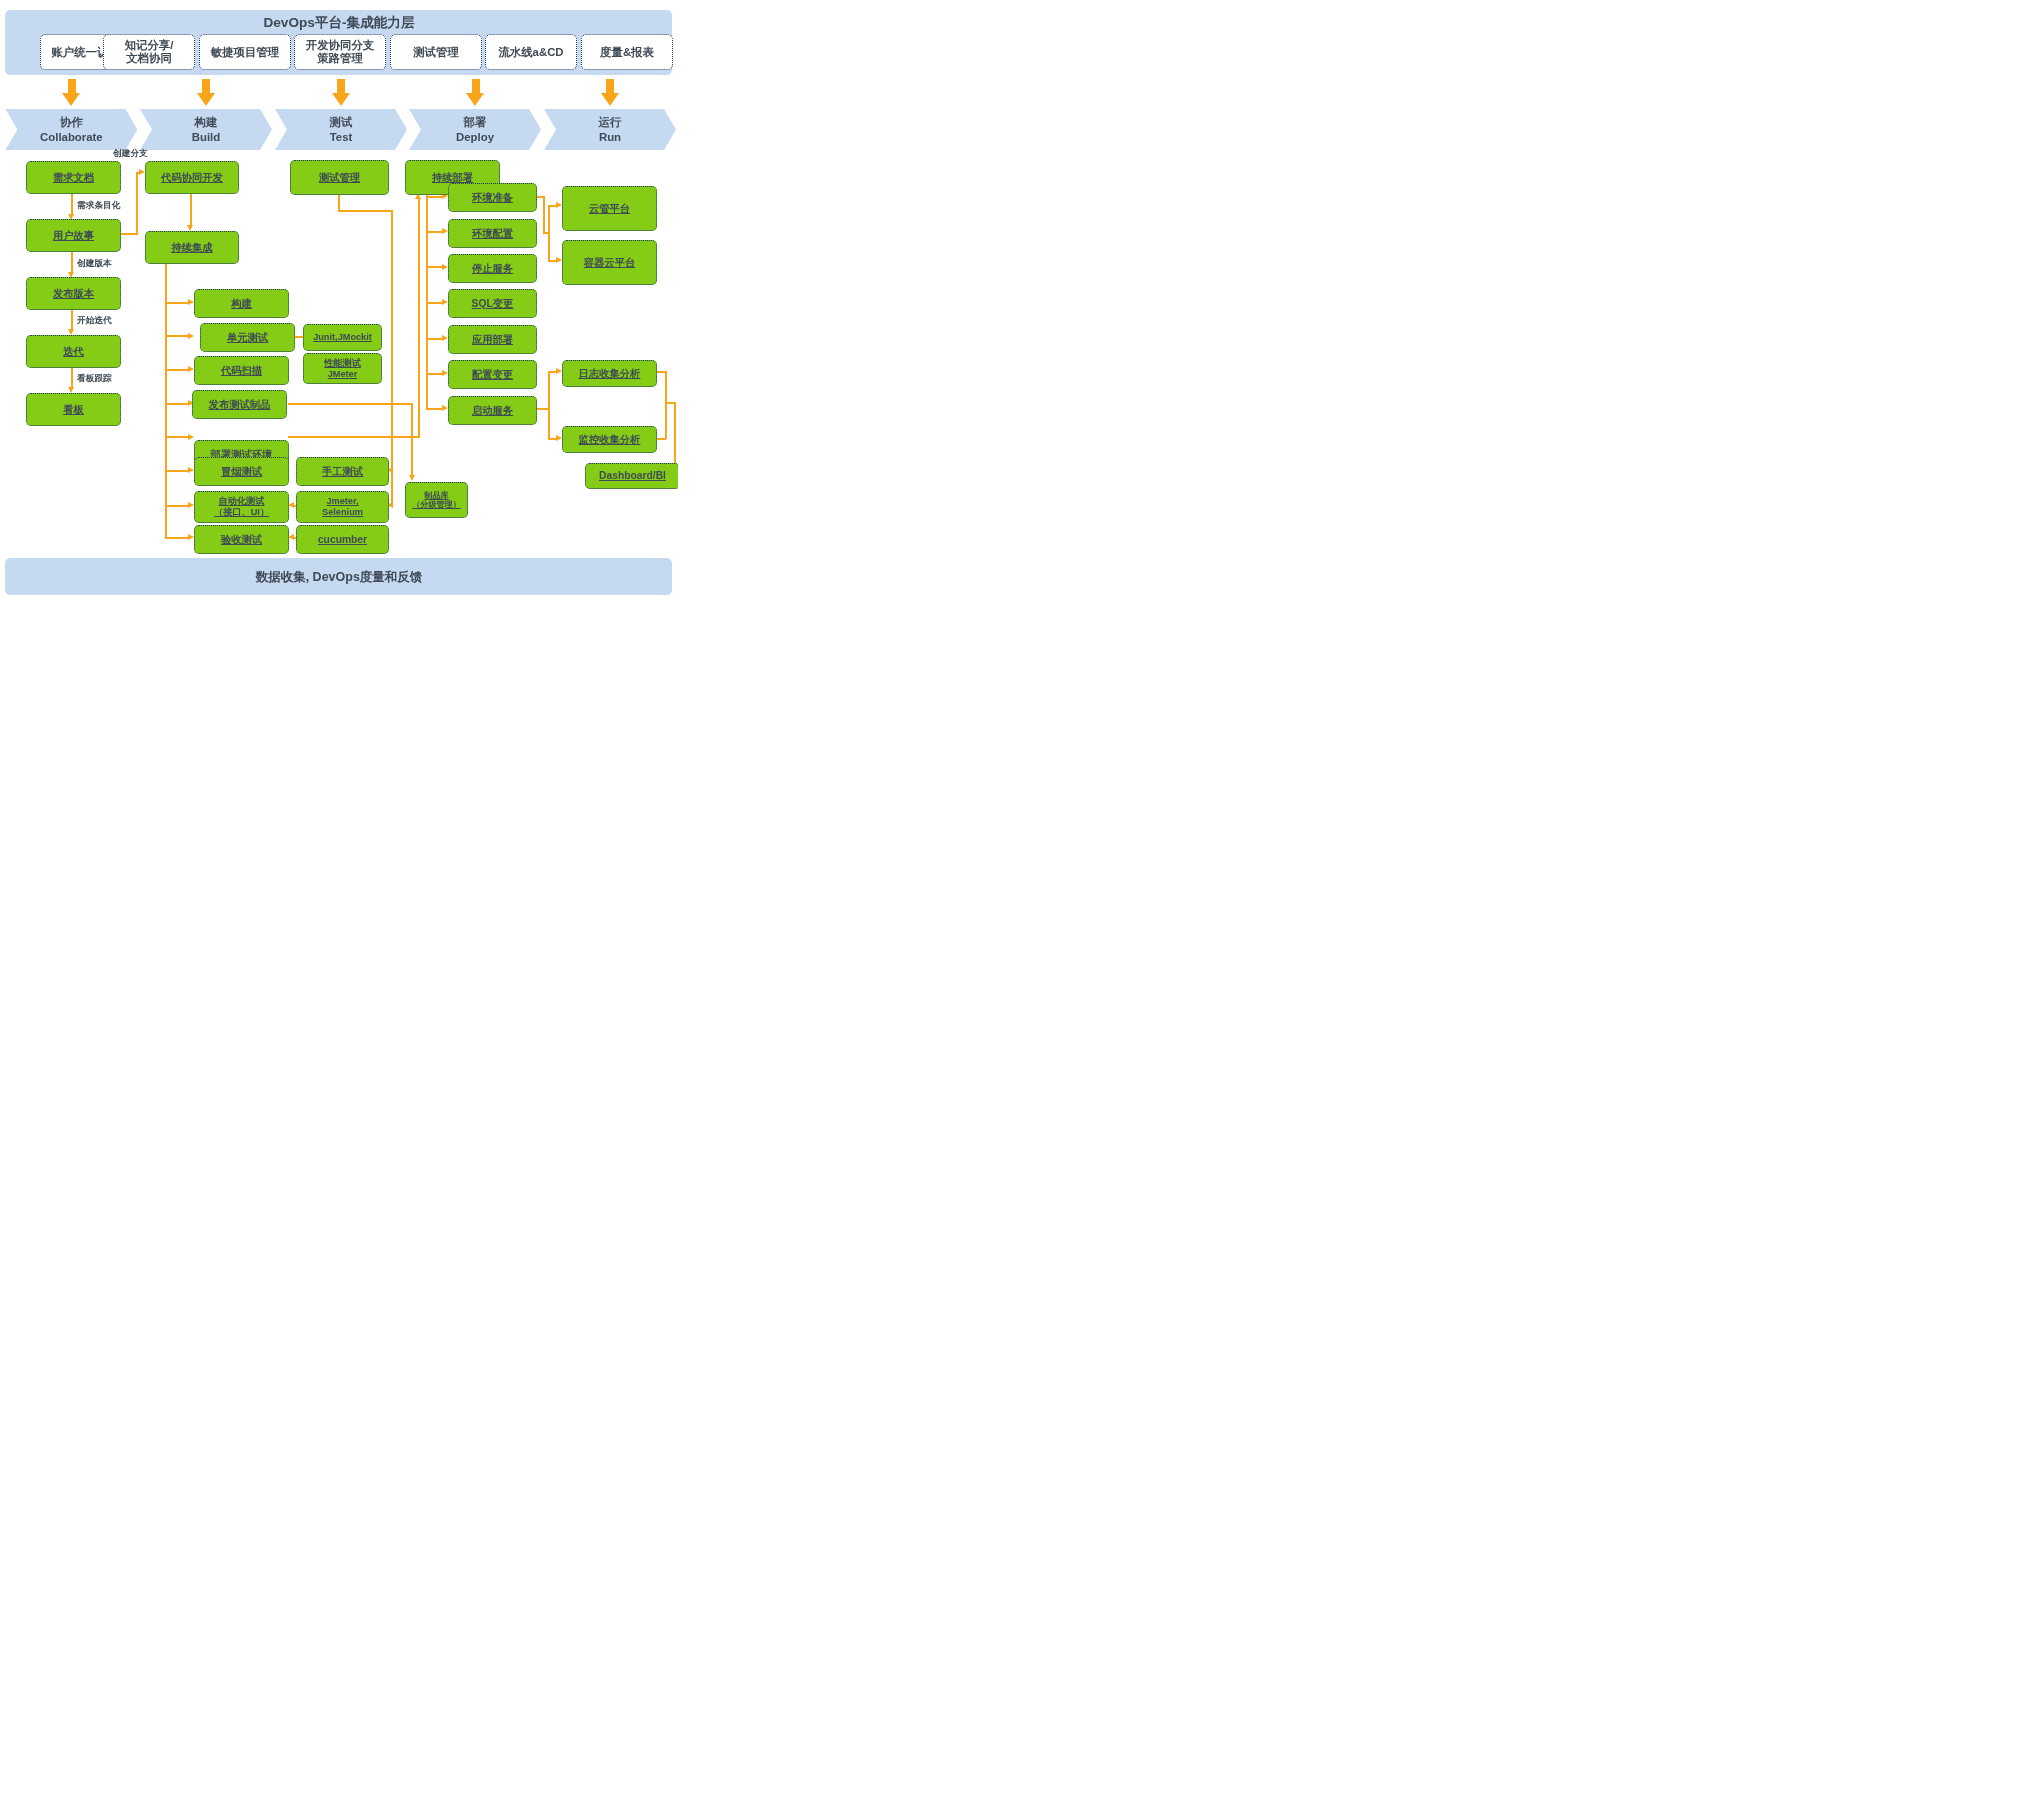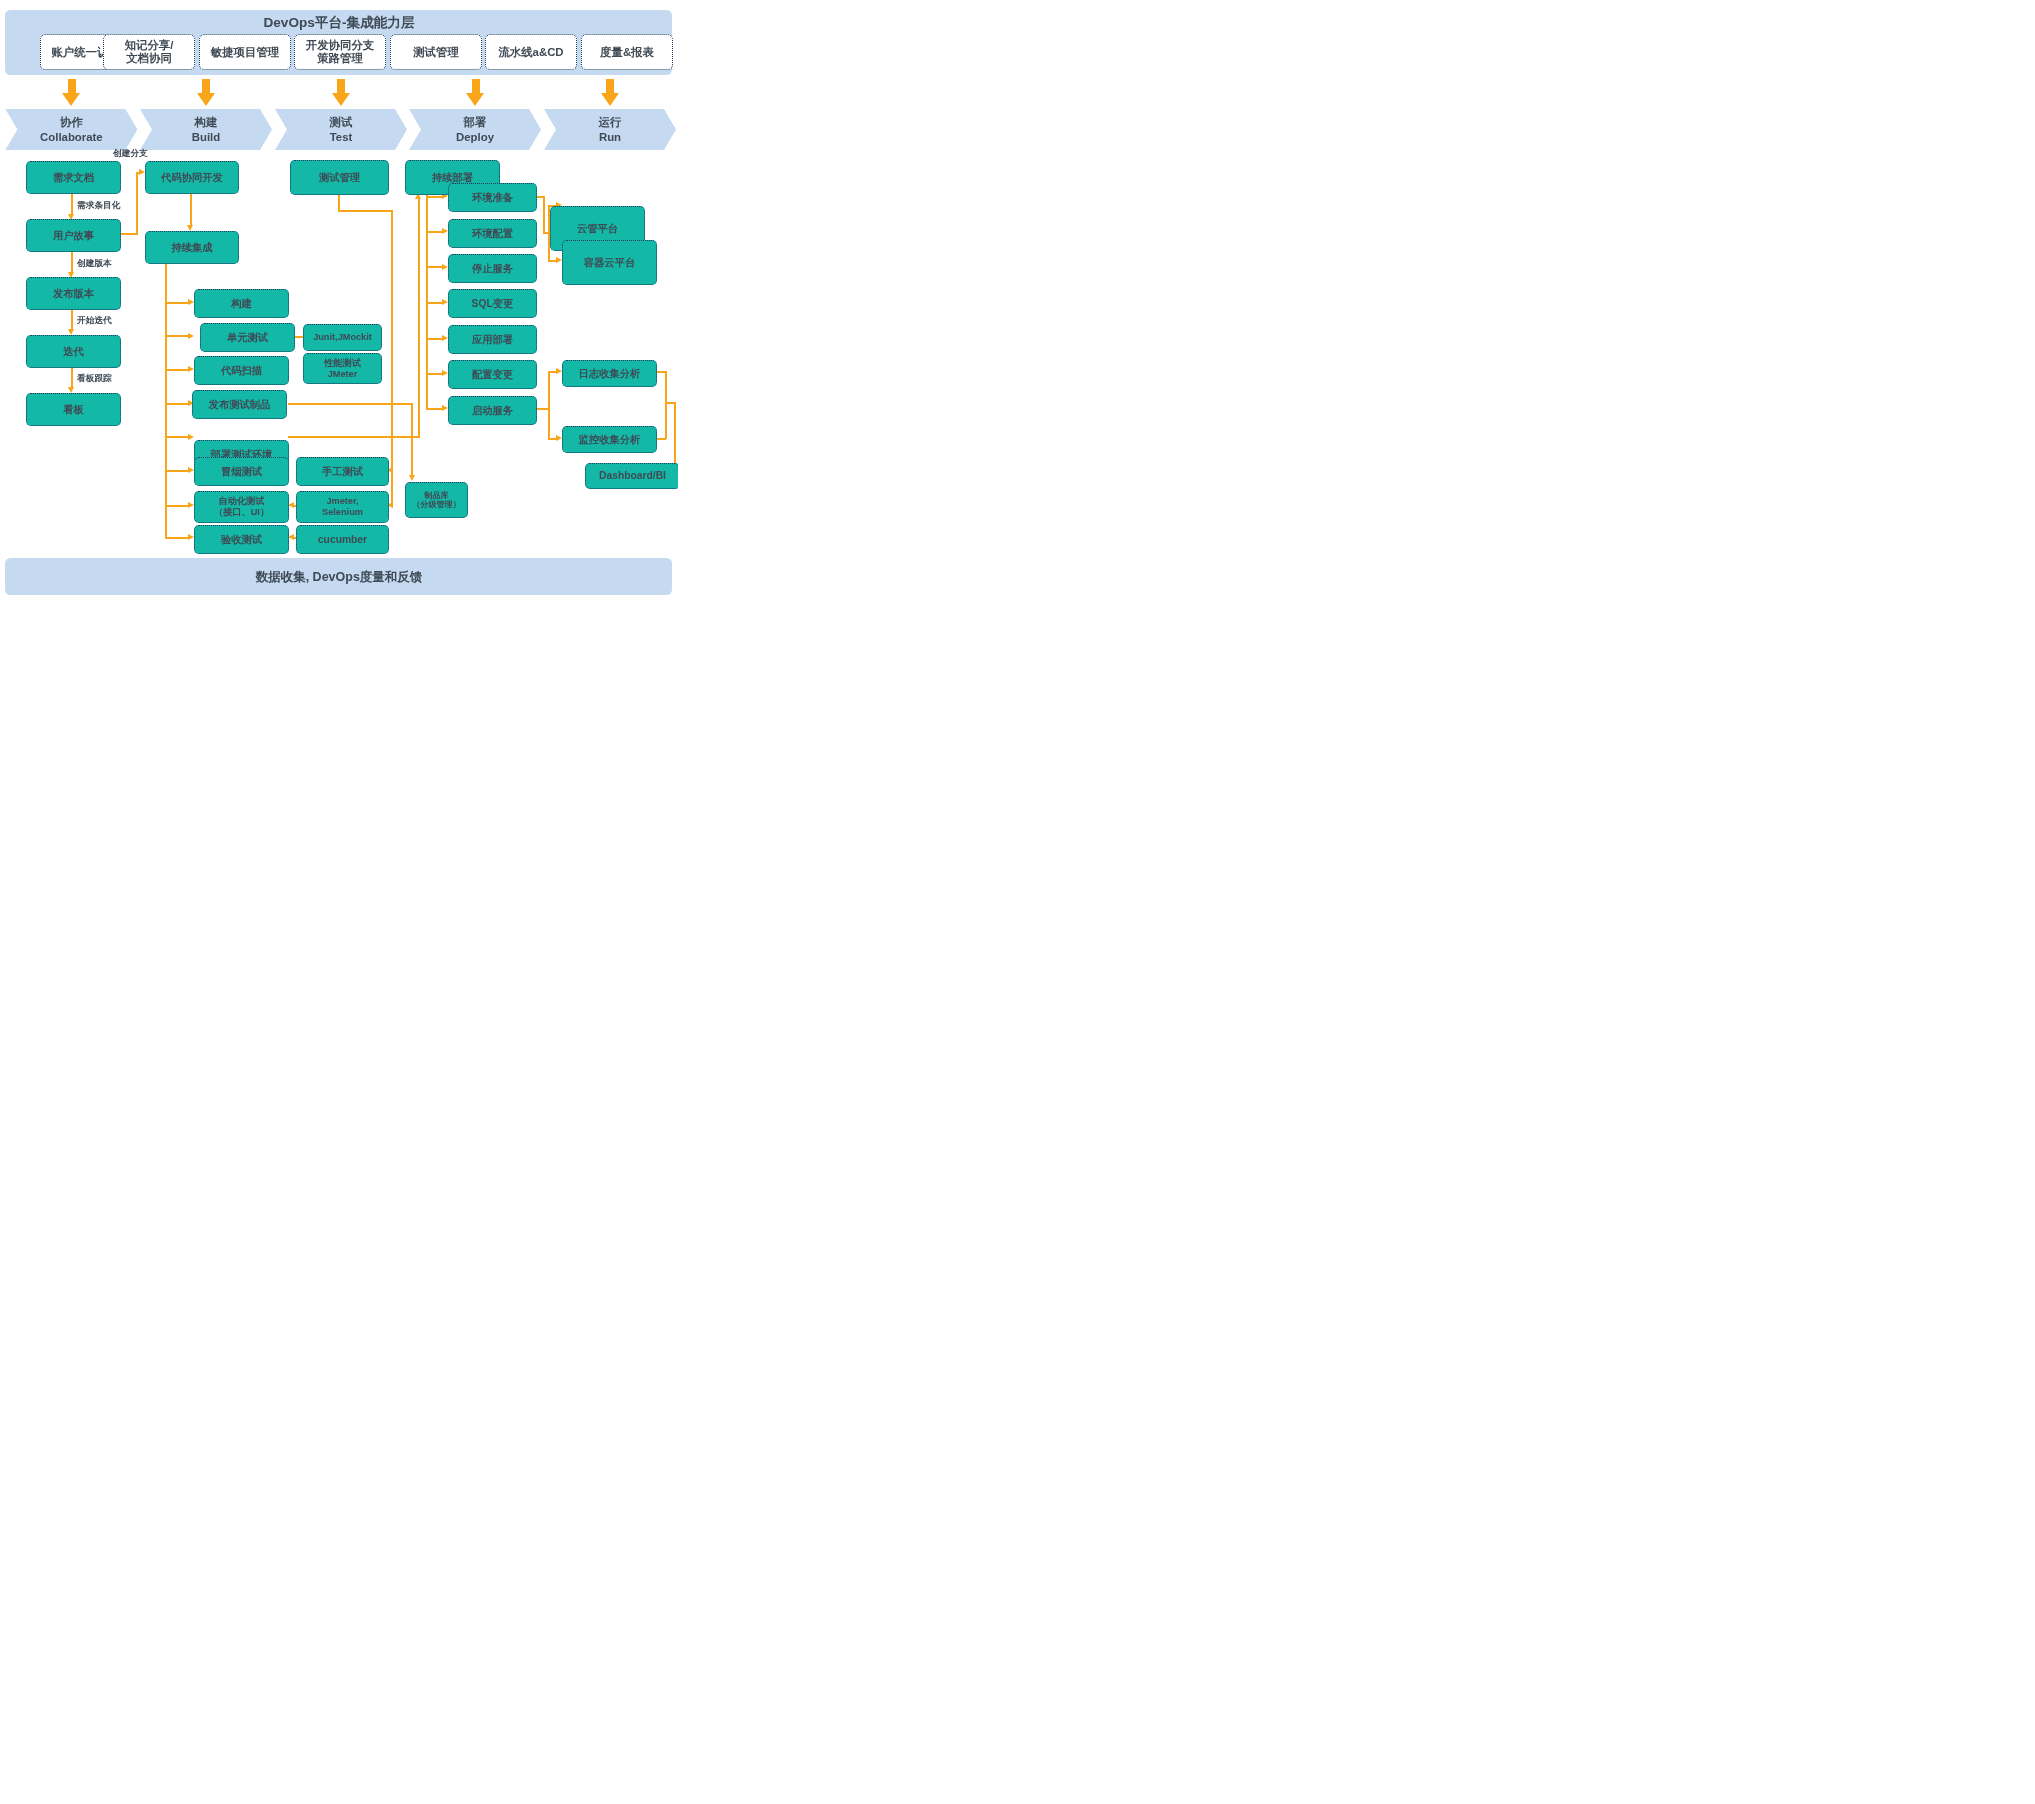--- a/index.html
+++ b/index.html
@@ -10,23 +10,23 @@
   .mod{position:absolute;height:34px;background:#fff;border:1.1px dotted #17375e;border-radius:5.4px;
        display:flex;flex-direction:column;align-items:center;justify-content:center;
        font-size:11.4px;font-weight:bold;line-height:1.12;text-align:center;}
   .chev{position:absolute;top:109px;height:41px;background:#c5d9f1;
         display:flex;flex-direction:column;align-items:center;justify-content:center;
         font-size:11.4px;font-weight:bold;line-height:1.25;text-align:center;
         clip-path:polygon(0 0,calc(100% - 12px) 0,100% 50%,calc(100% - 12px) 100%,0 100%,12px 50%);}
   .fatshaft{position:absolute;width:7.6px;height:15px;background:#f9a51a;}
   .fathead{position:absolute;width:0;height:0;border-left:9.2px solid transparent;
            border-right:9.2px solid transparent;border-top:13px solid #f9a51a;}
-  .node{position:absolute;background:#14b8a6;border:1.1px dotted #17375e;border-radius:4.9px;
+  .node{position:absolute;background:#84cc16;border:1.1px dotted #17375e;border-radius:4.9px;
         display:flex;flex-direction:column;align-items:center;justify-content:center;
-        font-size:10.3px;font-weight:bold;line-height:1.15;text-align:center;z-index:2;}
+        font-size:10.3px;font-weight:bold;line-height:1.15;text-align:center;z-index:2;text-decoration:underline;}
   .sm{font-size:9.2px;}
   .elabel{position:absolute;font-size:8.7px;font-weight:bold;color:#3f4a55;z-index:3;white-space:nowrap;}
   .ln{position:absolute;background:#f9a51a;z-index:1;}
   .h{height:1.6px;} .v{width:1.6px;}
   .tri{position:absolute;width:0;height:0;z-index:1;}
   .tri-r{border-top:3.8px solid transparent;border-bottom:3.8px solid transparent;border-left:6px solid #f9a51a;}
   .tri-l{border-top:3.8px solid transparent;border-bottom:3.8px solid transparent;border-right:6px solid #f9a51a;}
   .tri-d{border-left:3.8px solid transparent;border-right:3.8px solid transparent;border-top:6px solid #f9a51a;}
   .tri-u{border-left:3.8px solid transparent;border-right:3.8px solid transparent;border-bottom:6px solid #f9a51a;}
   .foot-text{position:absolute;left:0;width:100%;text-align:center;font-size:12.5px;font-weight:bold;color:#3f4a55;}
@@ -289,21 +289,21 @@
     <span>配置变更</span>
   </div>
   <div class="node" style="left:448px;top:396px;width:87px;height:27px;">
     <span>启动服务</span>
   </div>
   <div class="node" style="left:405px;top:482px;width:61px;height:34px;font-size:8.1px;">
     <span>制品库</span>
     <span>（分级管理）</span>
   </div>
 
-  <div class="node" style="left:550px;top:186px;width:93px;height:43px;margin-top:20px;">
+  <div class="node" style="left:562px;top:186px;width:93px;height:43px;">
     <span>云管平台</span>
   </div>
   <div class="node" style="left:562px;top:240px;width:93px;height:43px;">
     <span>容器云平台</span>
   </div>
   <div class="node" style="left:562px;top:360px;width:93px;height:25px;">
     <span>日志收集分析</span>
   </div>
   <div class="node" style="left:562px;top:426px;width:93px;height:25px;">
     <span>监控收集分析</span>

